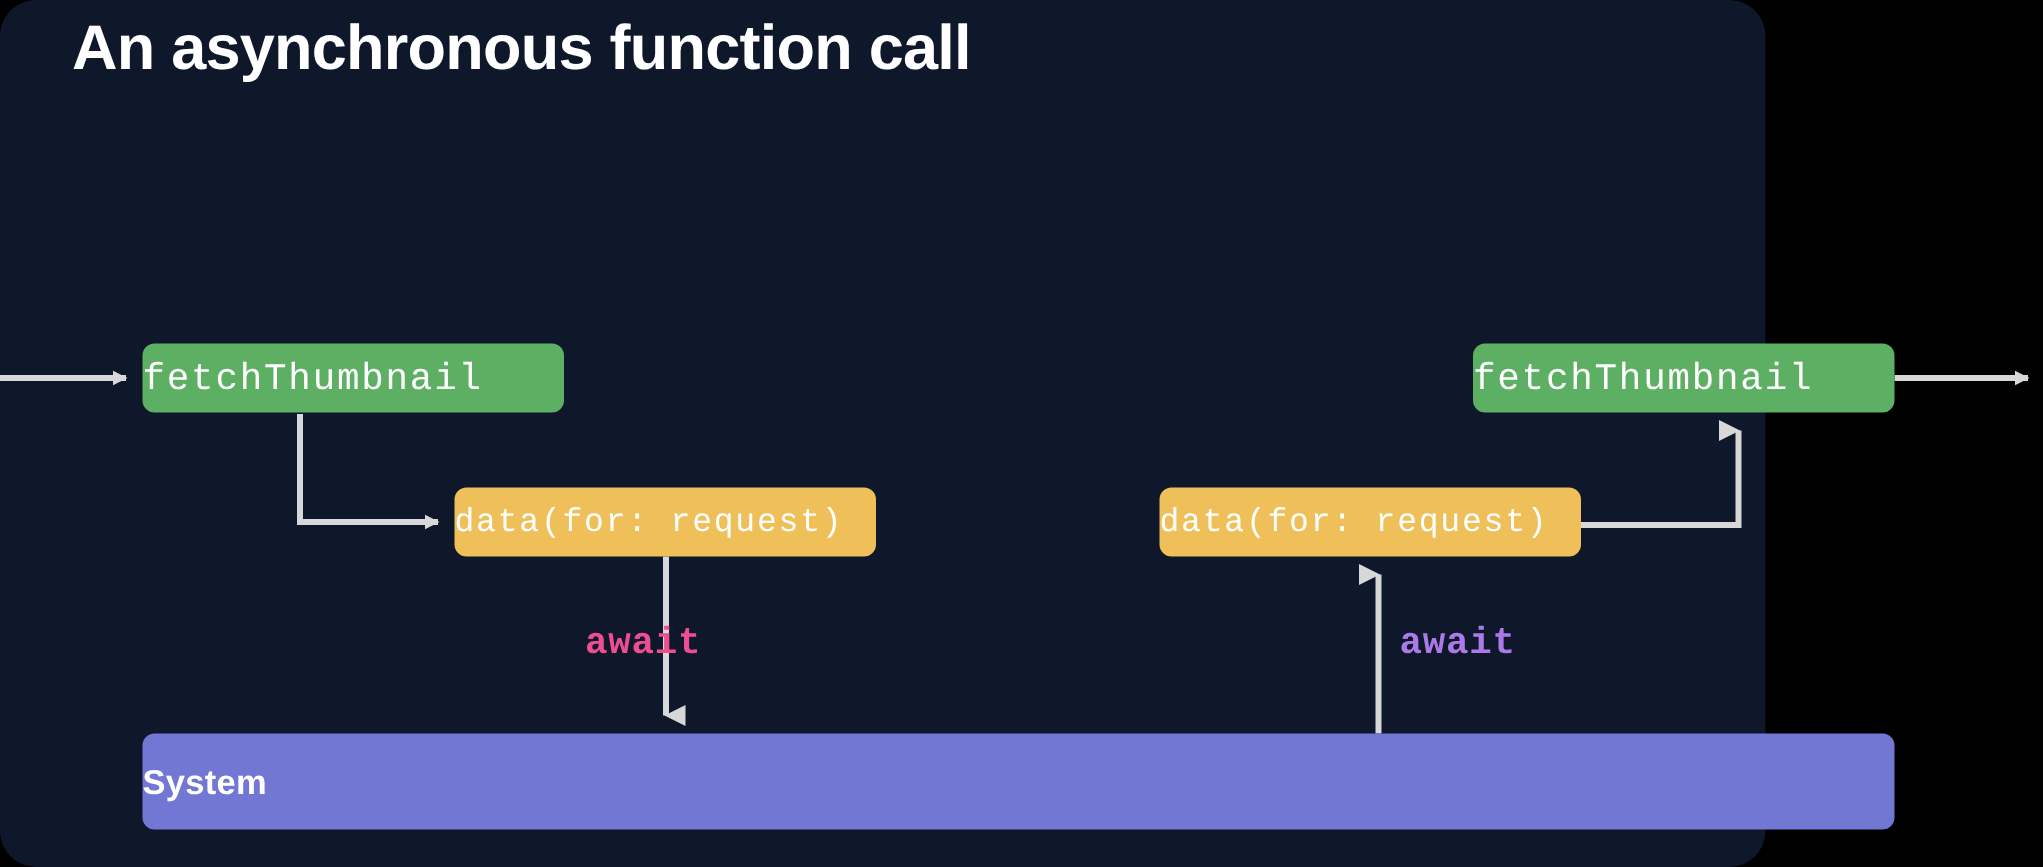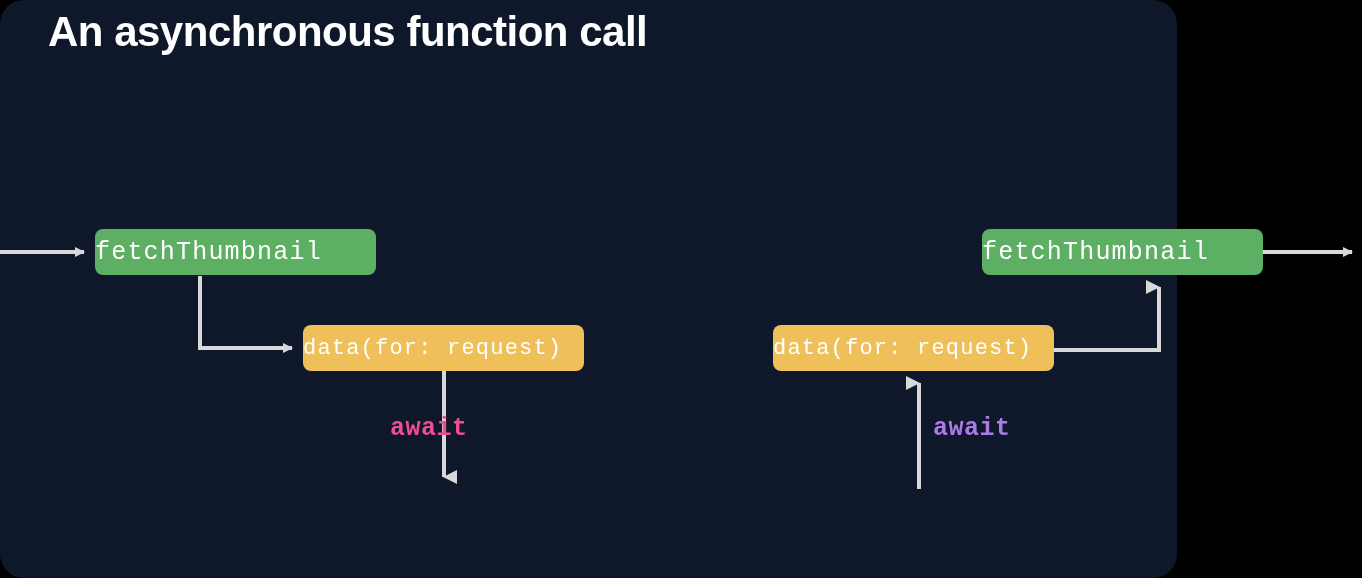--- a/index.html
+++ b/index.html
@@ -133,18 +133,21 @@
   </div>
 
   <div class="node node-orange" style="left:773px; top:325px; width:281px; height:46px;">
     <span>data(for: request)</span>
   </div>
 
   <div class="node node-green" style="left:982px; top:229px; width:281px; height:46px;">
     <span>fetchThumbnail</span>
   </div>
 
+  <div class="node node-system" style="left:95px; top:489px; width:1168px; height:64px;">
+    <span>System</span>
+  </div>
 
   <div id="await-label" class="code-label" style="left:358px; top:414px;margin-left:32px;">await</div>
 
   <div id="resume-label" class="code-label" style="left:933px; top:414px;">await</div>
 
 </div>
 
 </body></html>

